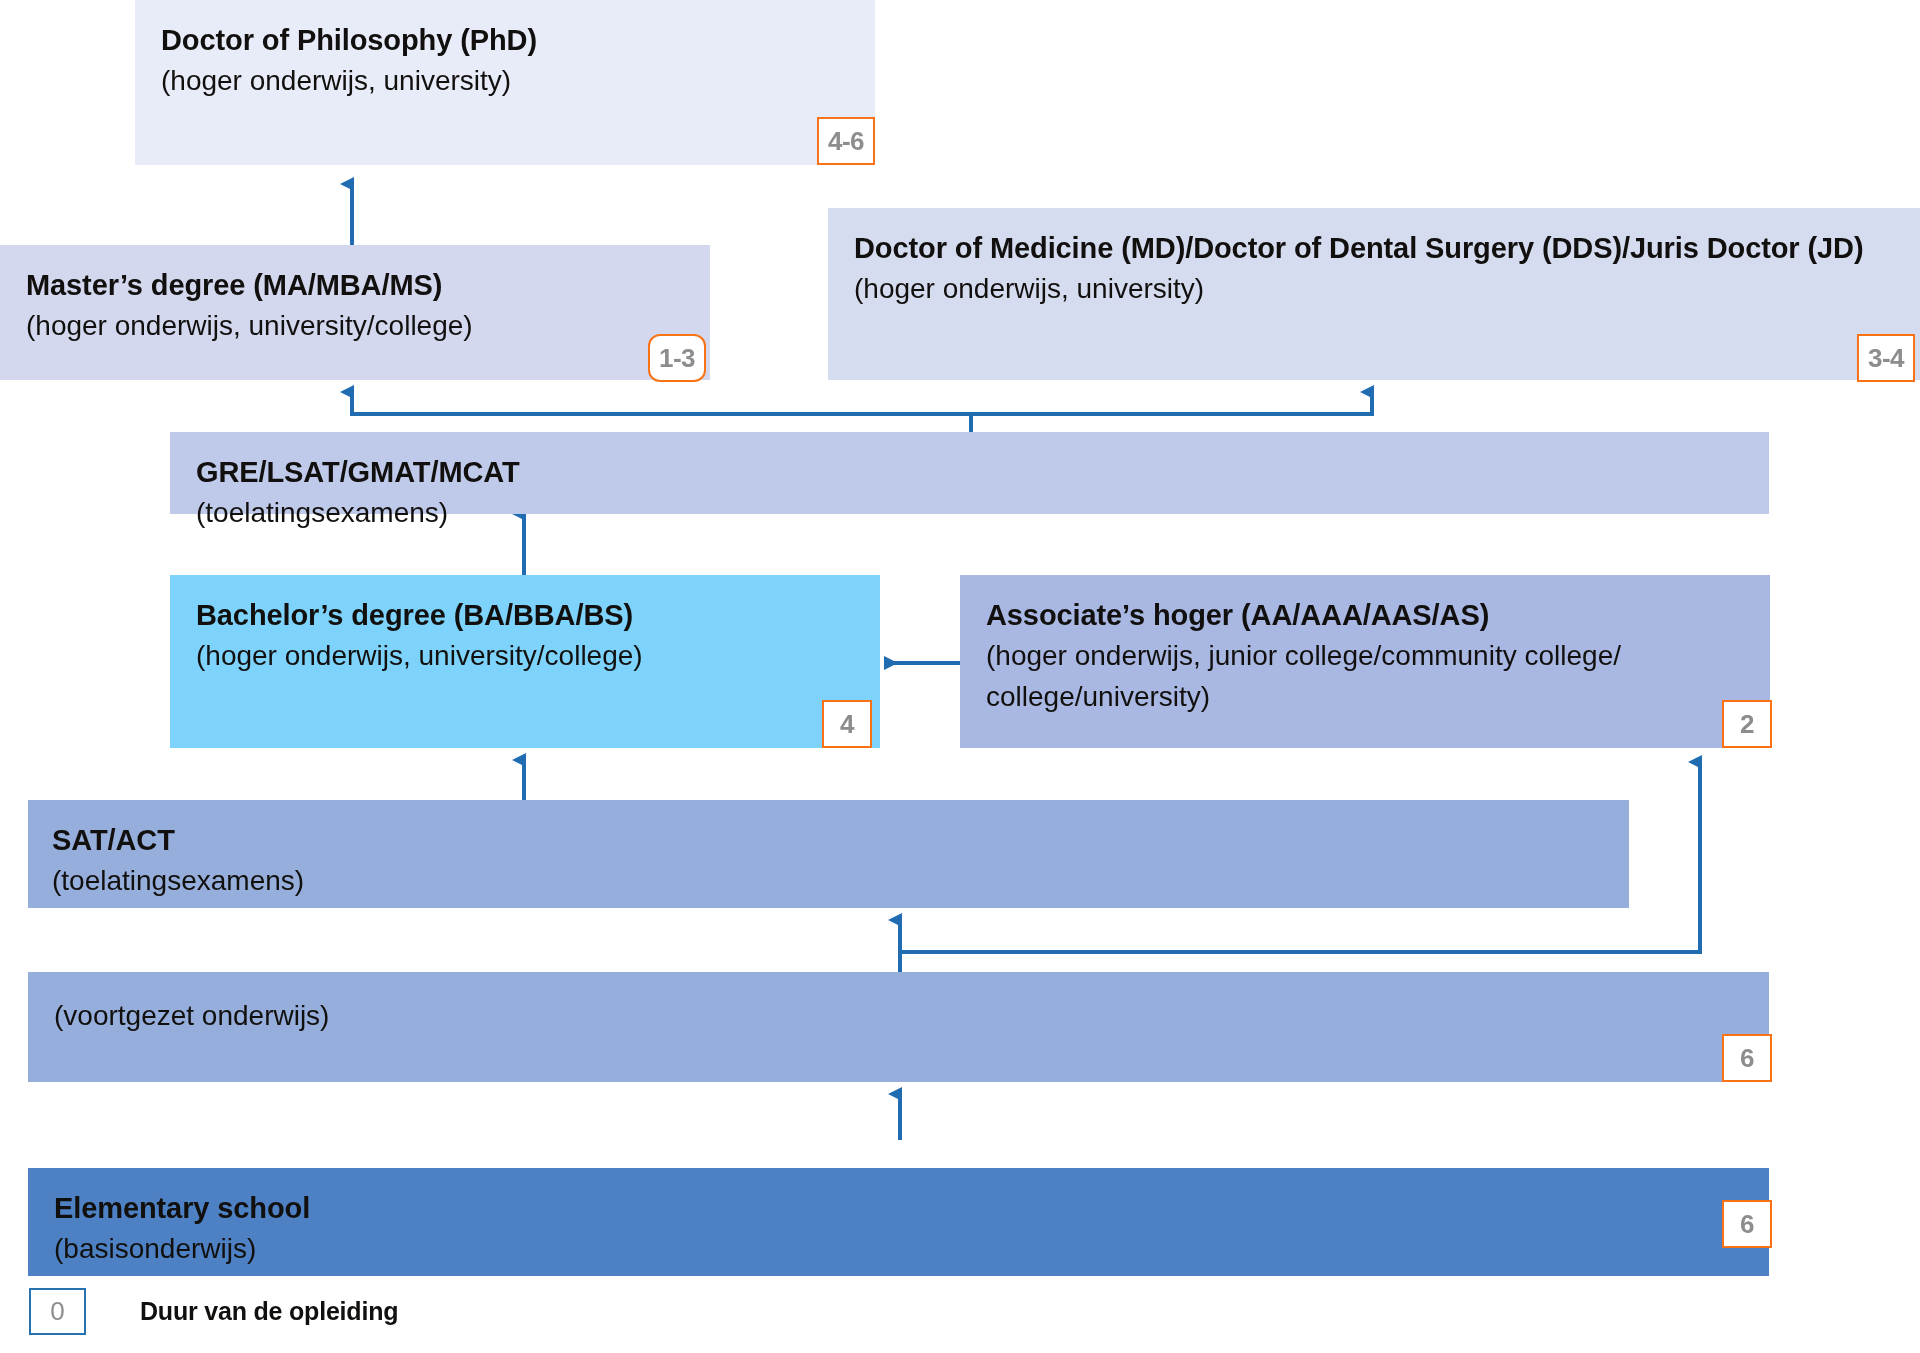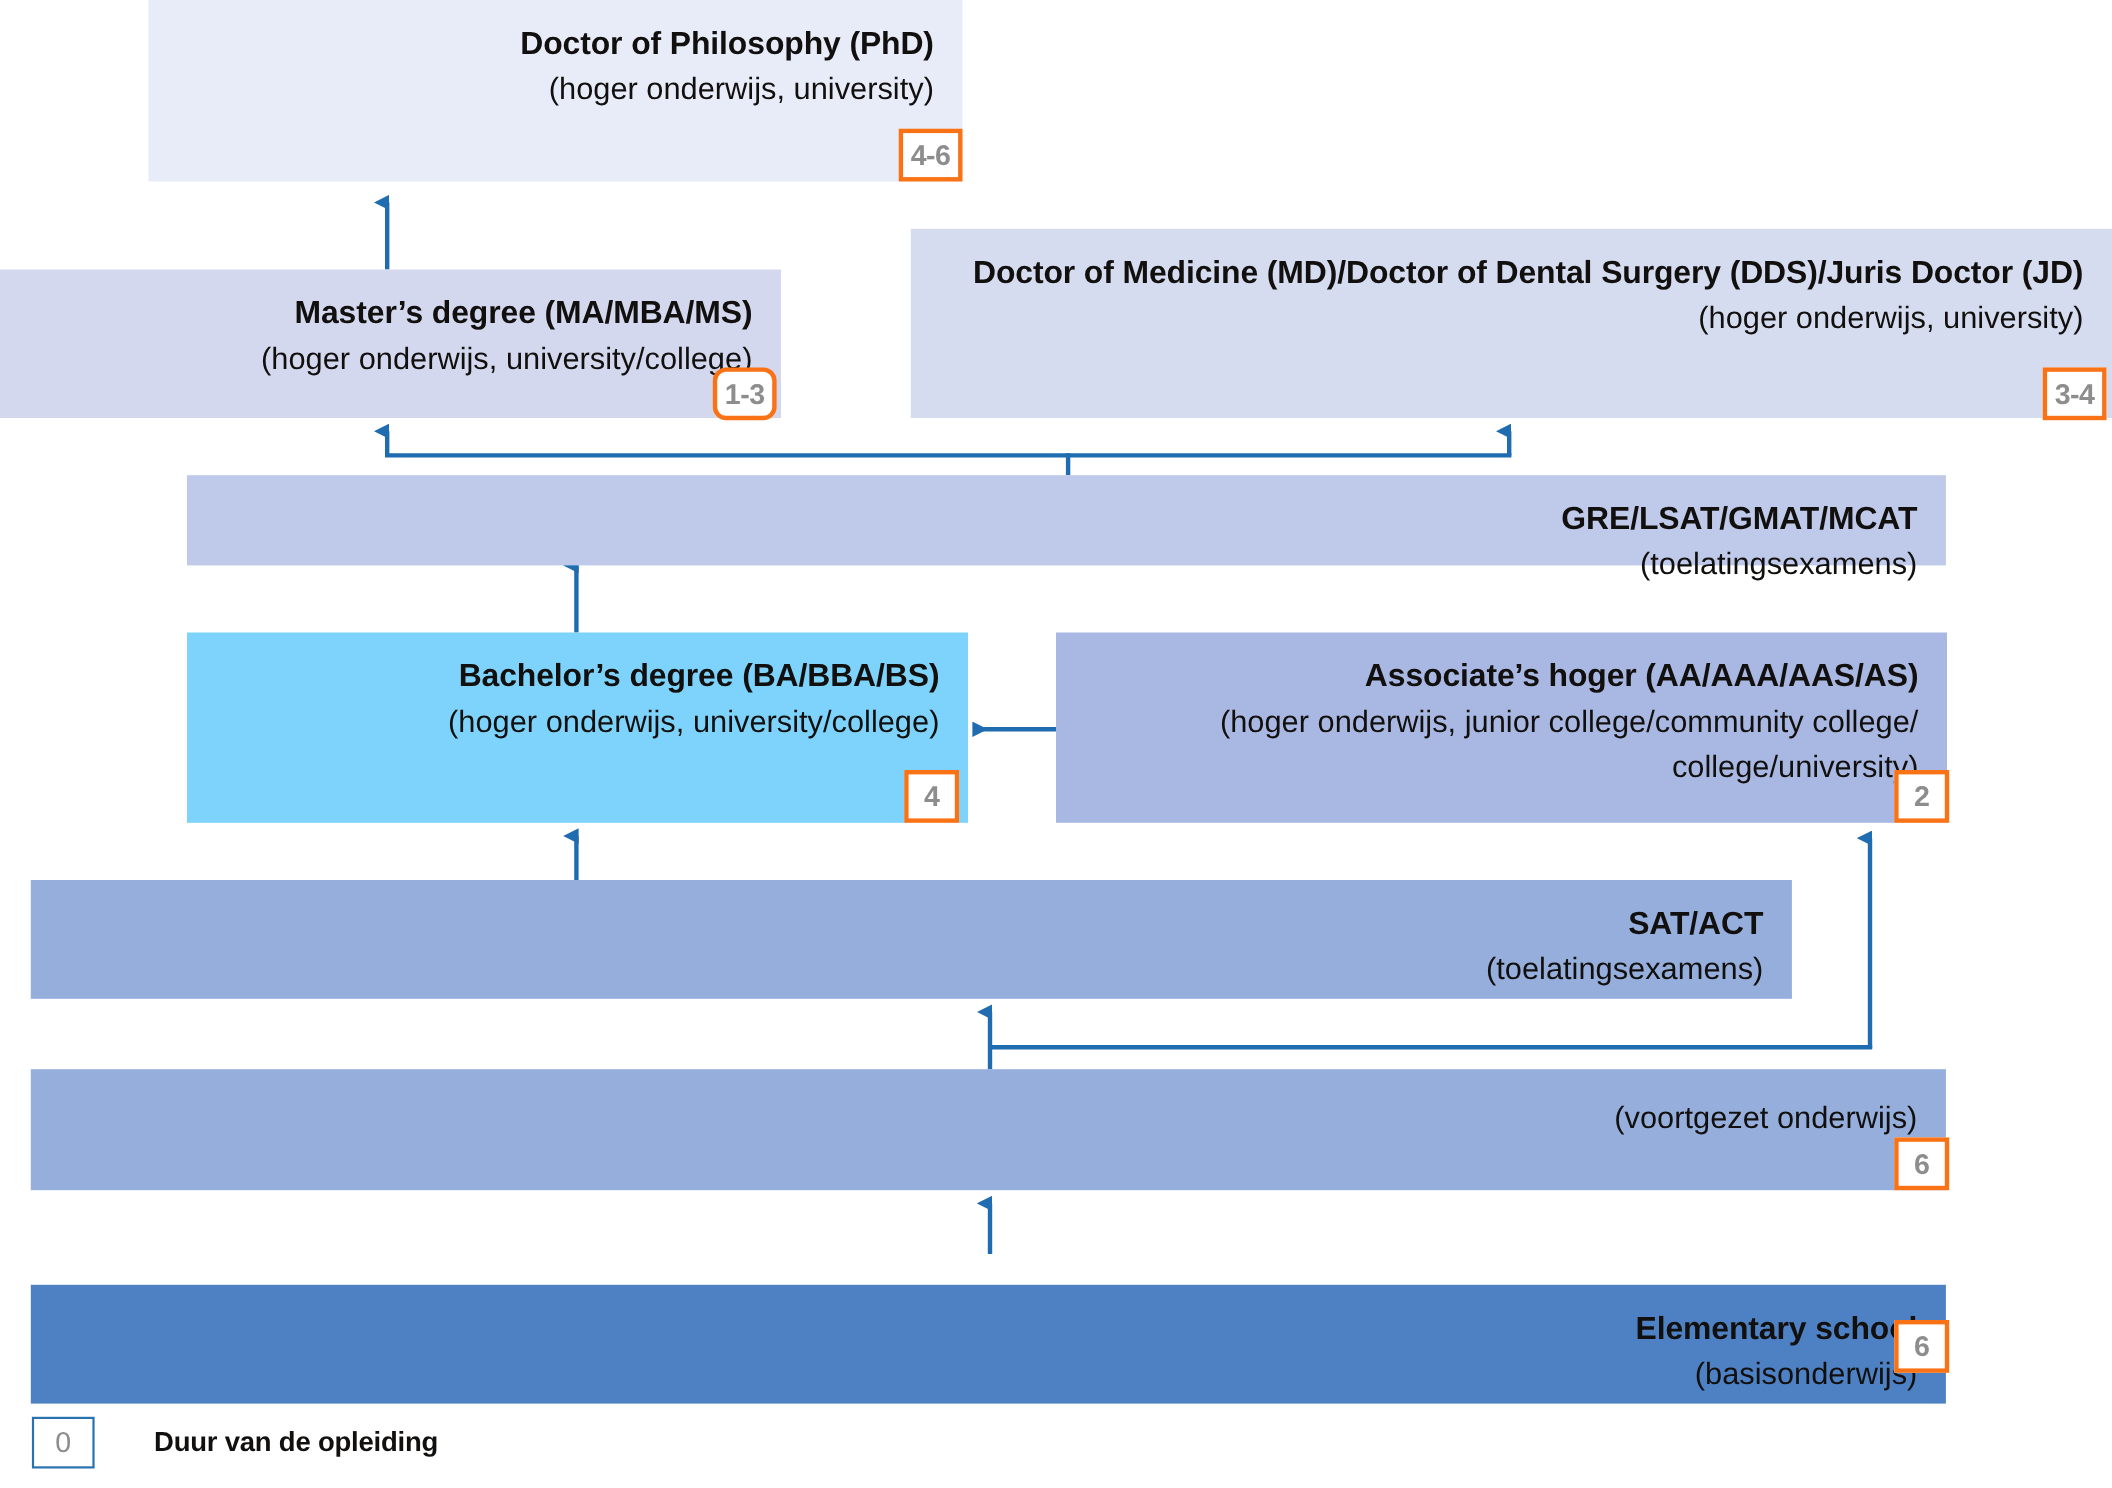--- a/index.html
+++ b/index.html
@@ -14,21 +14,20 @@
     overflow: hidden;
     font-family: "Liberation Sans", sans-serif;
     color: #12100e;
   }
 
   #diagram {
     position: absolute;
     left: 0; top: 0;
     width: 1920px;
     height: 1119px;
-    text-align: right;
   }
 
   .box {
     position: absolute;
     box-sizing: border-box;
     padding: 22px 26px 0 26px;
   }
   .box .title {
     font-size: 29px;
     font-weight: bold;
@@ -45,21 +44,21 @@
     margin-top: 3px;
   }
   .box .subtitle .l2 { display: block; margin-top: 4px; }
 
   
   .badge {
     position: absolute;
     width: 50px;
     height: 48px;
     background: #ffffff;
-    border: 4px solid #f97316;
+    border: 2px solid #f97316;
     color: #8d8d8d;
     font-size: 26px;
     font-weight: bold;
     display: flex;
     align-items: center;
     justify-content: center;
     box-sizing: border-box;
     letter-spacing: -0.5px;
   }
   .badge.wide { width: 58px; }

